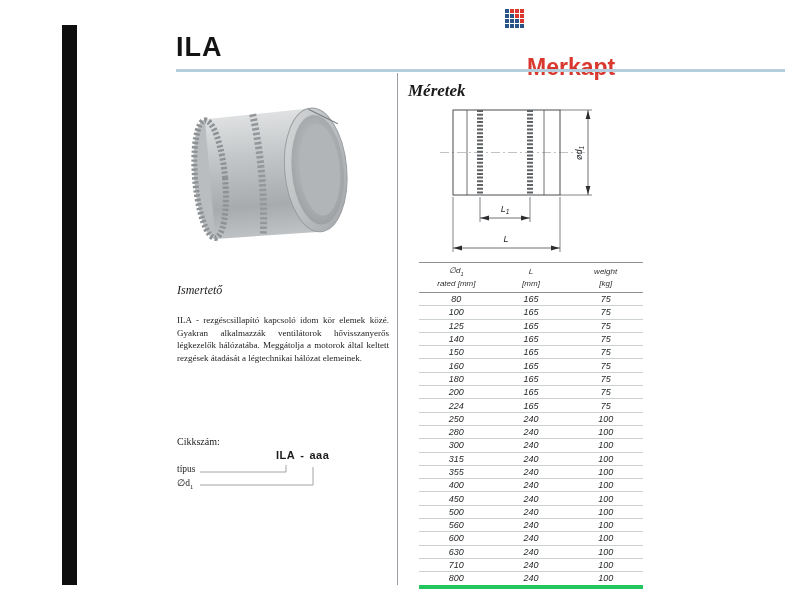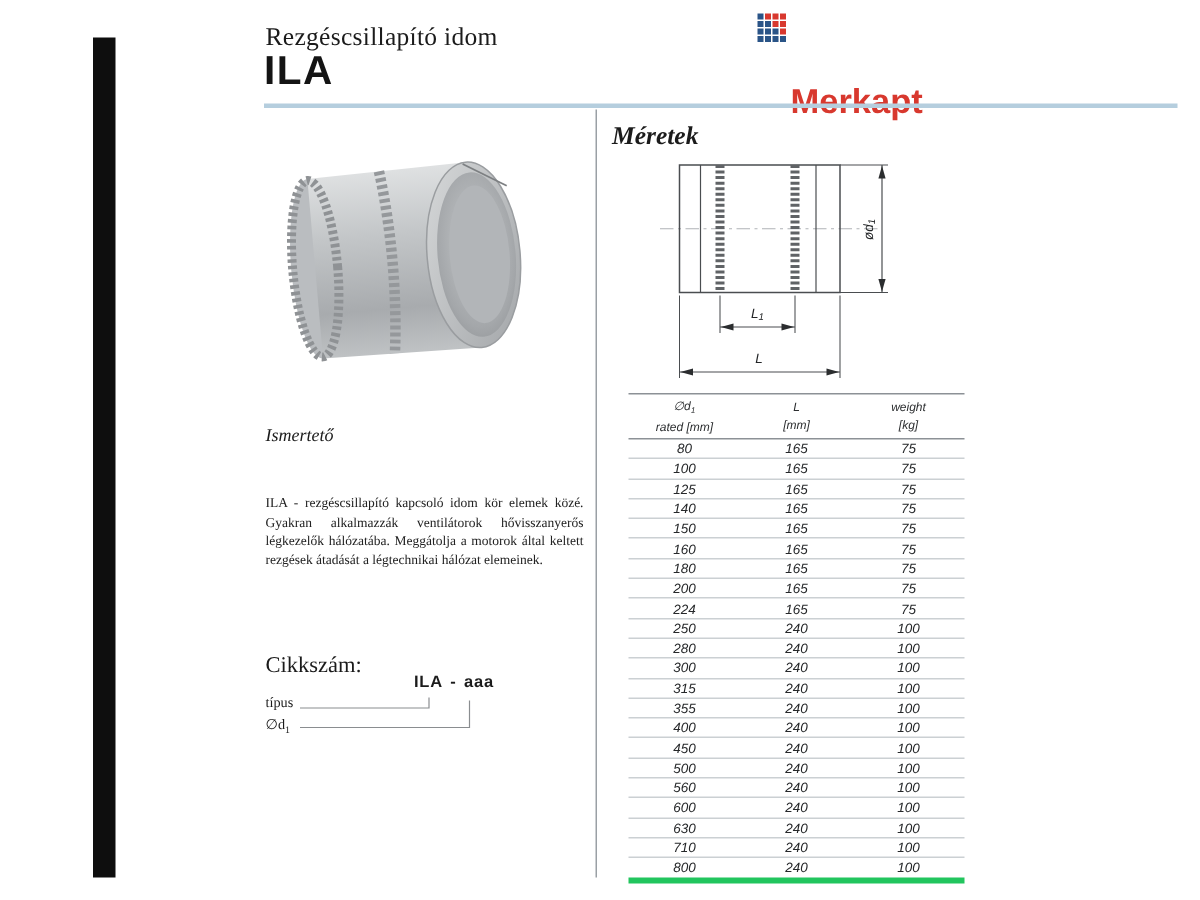--- a/index.html
+++ b/index.html
@@ -13,22 +13,22 @@
   .big-title{position:absolute;left:176px;top:32px;font-family:"Liberation Sans",sans-serif;
     font-weight:bold;font-size:27px;letter-spacing:1px;color:#141414;}
   .logo{position:absolute;left:504px;top:8px;display:flex;align-items:flex-start;gap:3px;}
   .logo-text{font-family:"Liberation Sans",sans-serif;font-weight:bold;font-size:23px;line-height:22px;margin-top:48px;}
   .rule-blue{position:absolute;left:176px;top:69px;width:609px;height:3px;}
   .vdivider{position:absolute;left:397px;top:73px;width:1px;height:512px;background:#9aa0a5;}
   
   .photo{position:absolute;left:146px;top:82px;width:246px;height:186px;}
   .about-h{position:absolute;left:177px;top:283px;font-size:12px;font-weight:normal;font-style:italic;}
   .about-p{position:absolute;left:177px;top:314px;width:212px;font-size:9px;line-height:1.4;
-    text-align:justify;color:#222;margin-top:15px;}
-  .sku-label{position:absolute;left:177px;top:436px;font-size:15px;}
+    text-align:justify;color:#222;}
+  .sku-label{position:absolute;left:177px;top:436px;font-size:10px;}
   .sku-code{position:absolute;left:276px;top:449px;font-family:"Liberation Sans",sans-serif;
     font-weight:bold;font-size:11px;letter-spacing:.5px;display:flex;gap:5px;}
   .sku-lines{position:absolute;left:170px;top:455px;}
   .sku-type{position:absolute;left:177px;top:464px;font-size:9.5px;}
   .sku-dia{position:absolute;left:177px;top:477px;font-size:9.5px;}
   sub{font-size:70%;}
   
   .meretek-h{position:absolute;left:408px;top:81px;font-size:17px;font-weight:bold;font-style:italic;}
   .drawing{position:absolute;left:418px;top:98px;}
   .size-table{position:absolute;left:419px;top:262px;width:224px;
@@ -41,21 +41,20 @@
   .tcell{flex:1;text-align:center;font-size:9px;}
   svg text{font-family:"Liberation Sans",sans-serif;}
 </style>
 </head>
 <body>
 
 <div class="page">
 
   <div class="edge-bar"></div>
 
-  <div class="subtitle">Rezgéscsillapító idom</div>
   <div class="big-title">ILA</div>
 
   <div class="logo">
     <span>
       <svg width="20" height="20" viewBox="0 0 20 20">
 
         <g>
           <rect x="1" y="1" width="4" height="4" fill="#2a5487"></rect>
             <rect x="6" y="1" width="4" height="4" fill="#d8382e"></rect>
             <rect x="11" y="1" width="4" height="4" fill="#d8382e"></rect>

